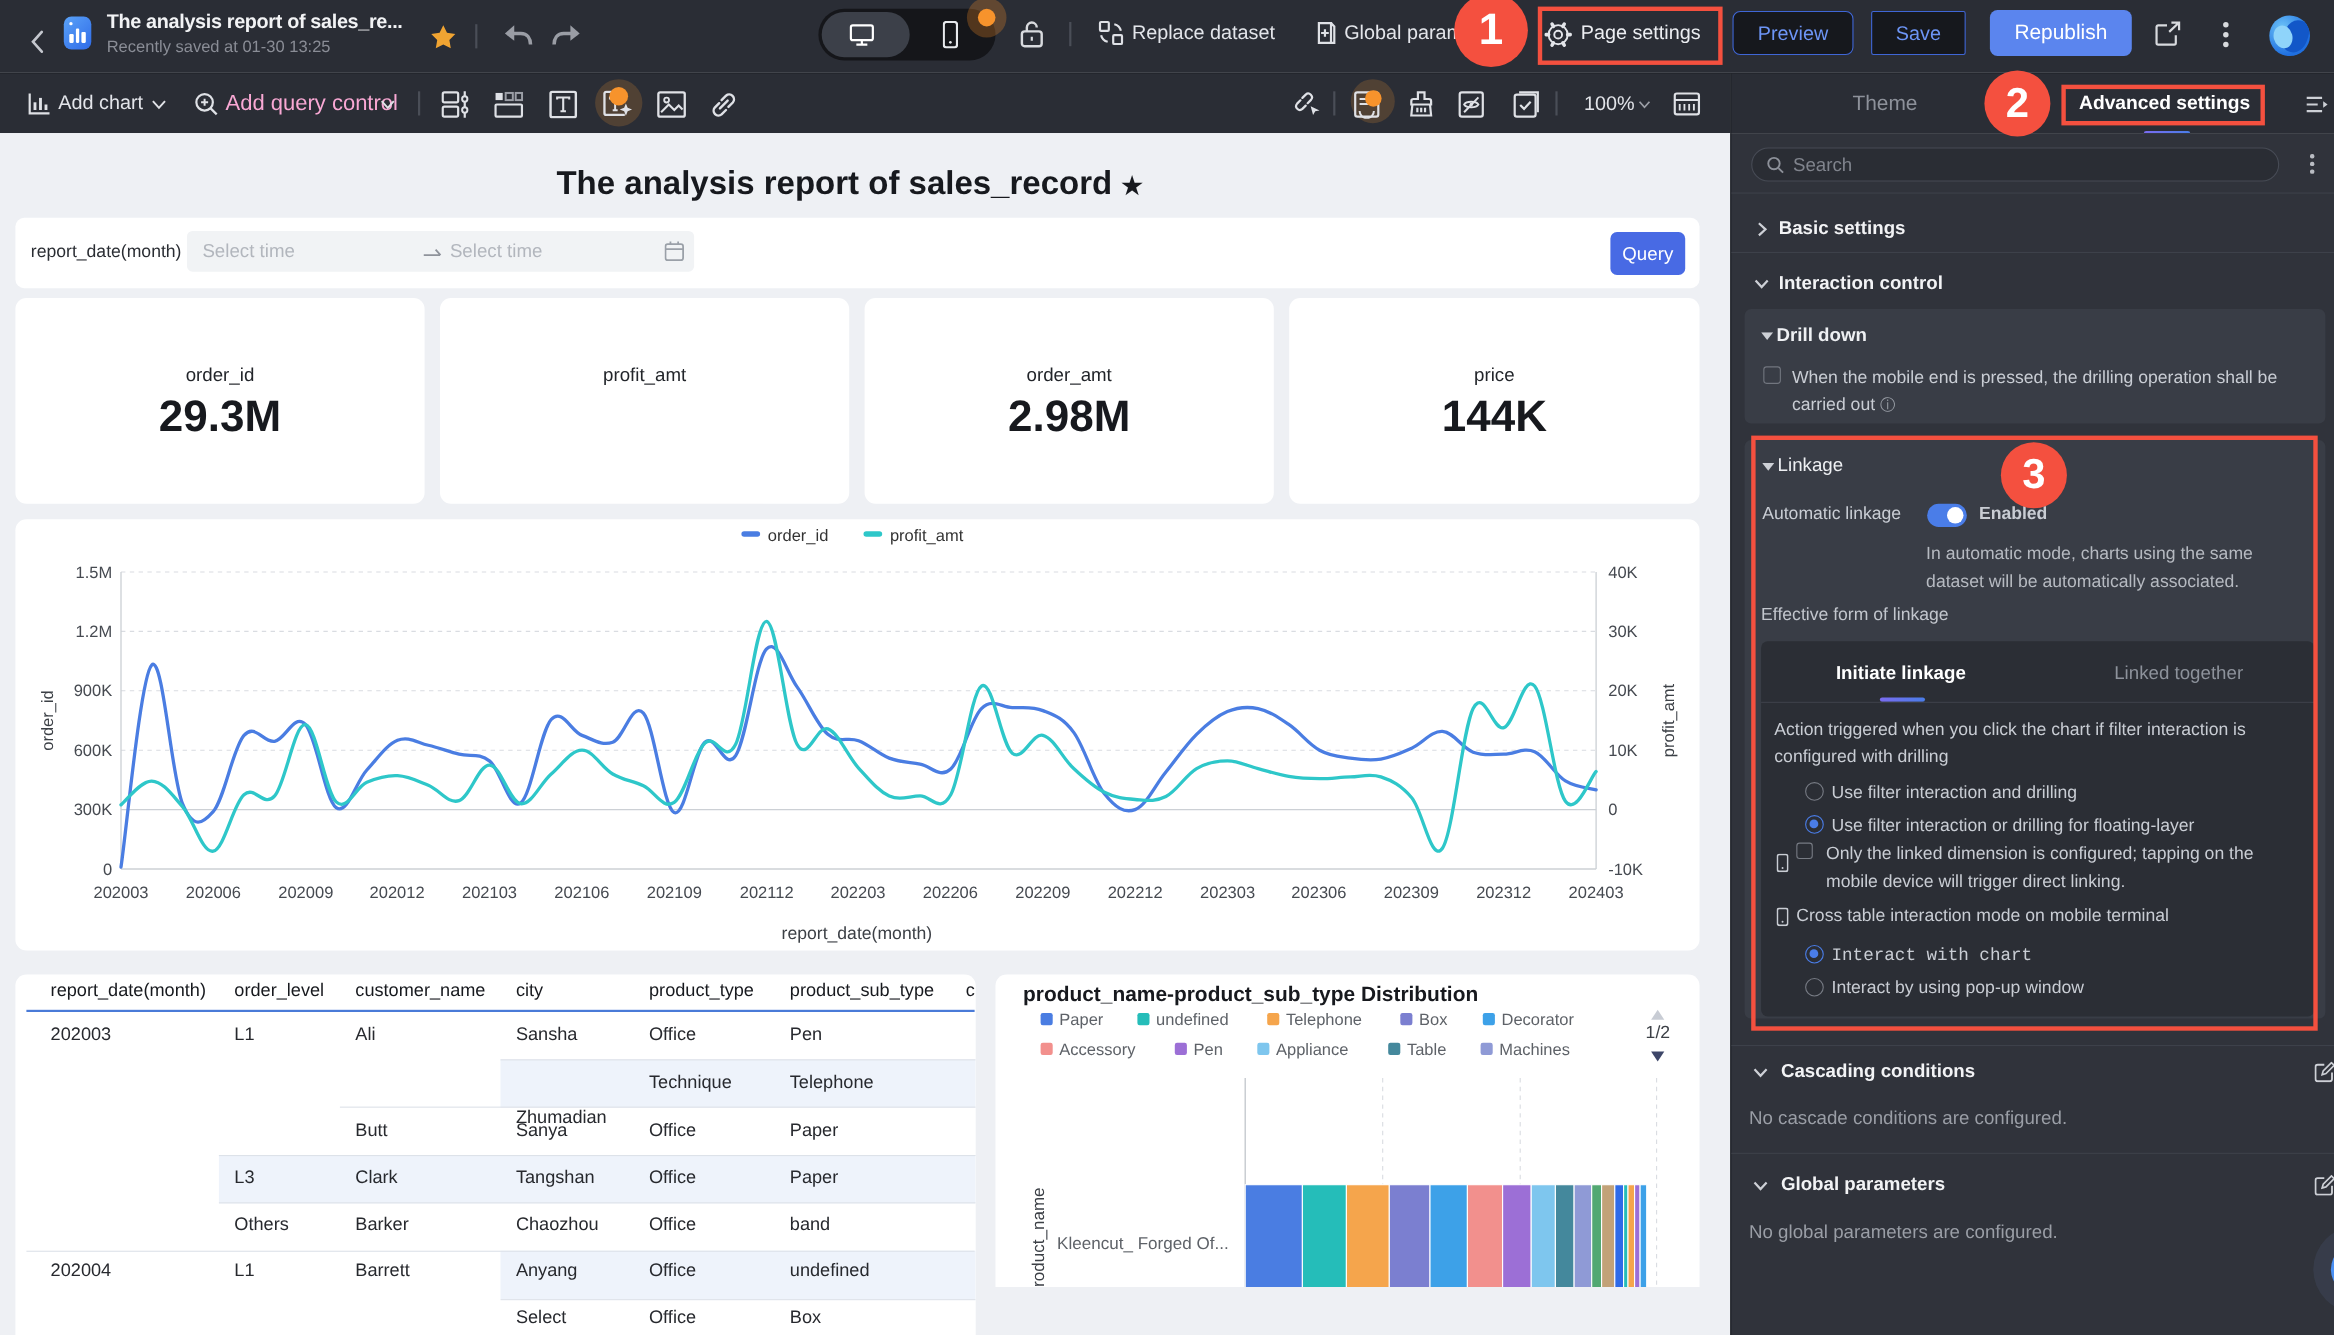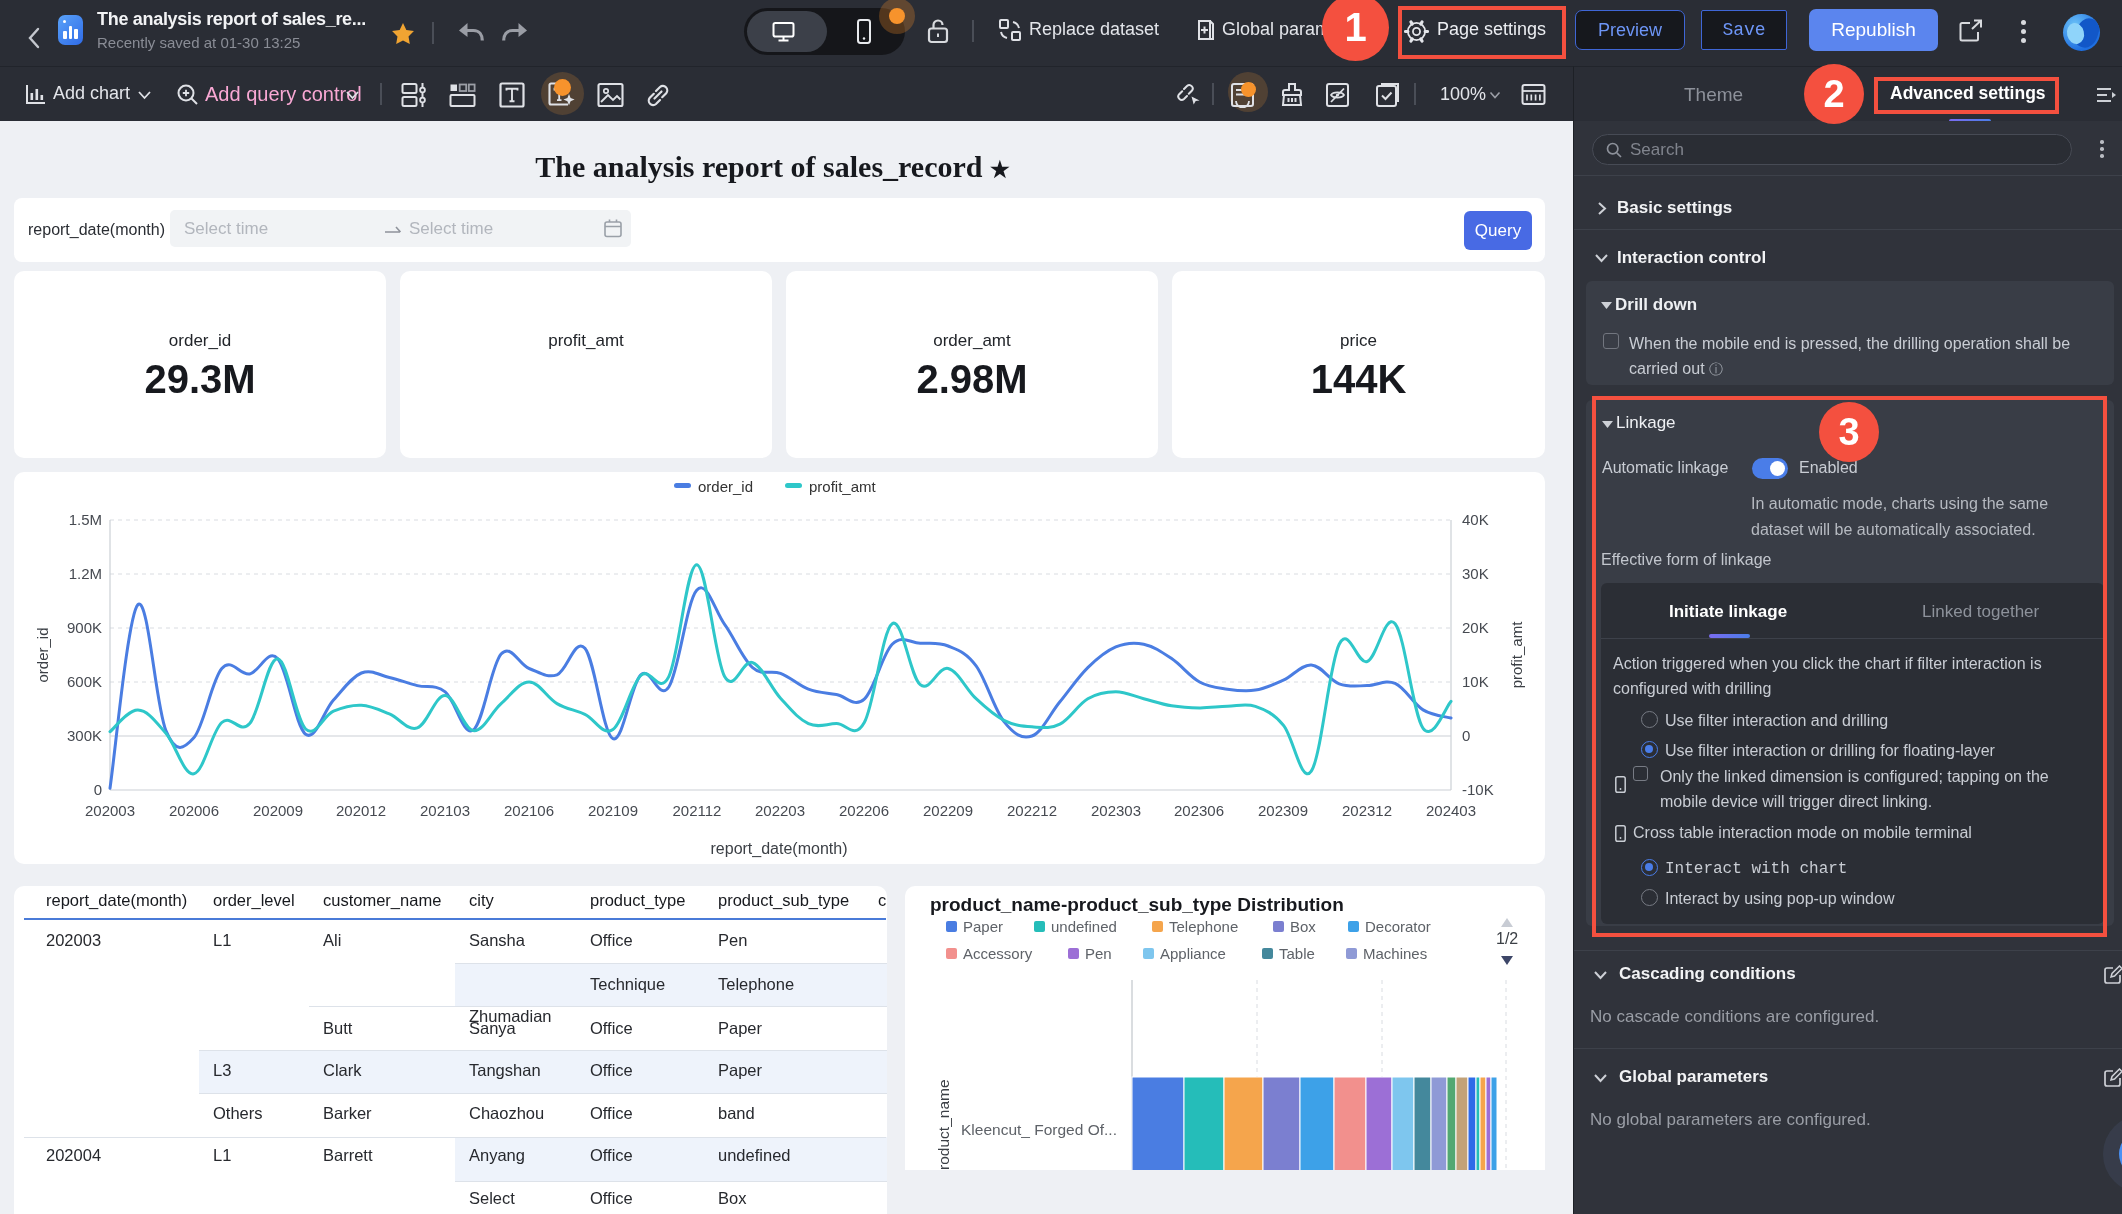--- a/index.html
+++ b/index.html
@@ -93,21 +93,21 @@
         <line x1="16.15" y1="19.19" x2="17.30" y2="21.18"></line>
         <line x1="7.85" y1="19.19" x2="6.70" y2="21.18"></line>
         <line x1="3.70" y1="12.00" x2="1.40" y2="12.00"></line>
         <line x1="7.85" y1="4.81" x2="6.70" y2="2.82"></line>
         <line x1="16.15" y1="4.81" x2="17.30" y2="2.82"></line>
       </g>
     </svg>
   <div class="abs" style="left:1437px;top:19px;font-size:18px;color:#eceef2;">Page settings</div>
 
   <div class="abs" style="left:1575px;top:10px;width:110px;height:40px;border:1.5px solid #3f66d6;border-radius:7px;color:#6d95f6;font-size:18px;display:flex;align-items:center;justify-content:center;background:#16181d;">Preview</div>
-  <div class="abs" style="left:1701px;top:10px;width:86px;height:40px;border:1.5px solid #3f66d6;border-radius:2px;color:#6d95f6;font-size:18px;display:flex;align-items:center;justify-content:center;background:#16181d;font-family:Liberation Mono, monospace;">Save</div>
+  <div class="abs" style="left:1701px;top:10px;width:86px;height:40px;border:1.5px solid #3f66d6;border-radius:2px;color:#6d95f6;font-size:18px;display:flex;align-items:center;justify-content:center;background:#16181d;">Save</div>
   <div class="abs" style="left:1809px;top:9px;width:129px;height:42px;background:#5b85ee;border-radius:7px;color:#fff;font-size:19px;display:flex;align-items:center;justify-content:center;">Republish</div>
 
   <svg class="abs" style="left:1958px;top:19px;" width="26" height="24" viewBox="0 0 26 24">
       <path d="M12 4 H4 a1.5 1.5 0 0 0 -1.5 1.5 V20 a1.5 1.5 0 0 0 1.5 1.5 H18.5 A1.5 1.5 0 0 0 20 20 V13" stroke="#d8dade" stroke-width="2" fill="none"></path>
       <path d="M14 10 L23 1.5 M16 1.5 h7 v7" stroke="#d8dade" stroke-width="2" fill="none"></path>
     </svg>
 
   <div class="abs" style="left:2021px;top:20px;width:5px;height:5px;border-radius:50%;background:#d8dade;"></div>
   <div class="abs" style="left:2021px;top:29px;width:5px;height:5px;border-radius:50%;background:#d8dade;"></div>
   <div class="abs" style="left:2021px;top:38px;width:5px;height:5px;border-radius:50%;background:#d8dade;"></div>
@@ -230,21 +230,21 @@
   <div class="abs" style="left:375px;top:52px;width:42px;height:4px;border-radius:2px;background:linear-gradient(90deg,#7a6cf0,#4a7de8);"></div>
   <svg class="abs" style="left:522px;top:20px;" width="22" height="16" viewBox="0 0 22 16">
       <path d="M1 2 h14 M1 8 h10 M1 14 h14" stroke="#cdd0d6" stroke-width="2"></path>
       <path d="M16 5 l4 3 -4 3z" fill="#cdd0d6"></path>
     </svg>
   <div class="redbox" style="left:300px;top:10px;width:185px;height:37px;"></div>
   <div class="redcircle" style="left:230px;top:-3px;width:60px;height:60px;font-size:38px;">2</div>
 </div>
 
 <div class="abs" id="main">
-  <div class="abs" style="left:0;top:29px;width:1545px;text-align:center;font-size:30px;font-weight:bold;color:#17191e;font-family:Liberation Serif, serif;">The analysis report of sales_record <span style="font-size:22px;">★</span></div>
+  <div class="abs" style="left:0;top:29px;width:1545px;text-align:center;font-size:30px;font-weight:bold;color:#17191e;">The analysis report of sales_record <span style="font-size:22px;">★</span></div>
 
   <div class="card" style="left:14px;top:77px;width:1531px;height:64px;border-radius:8px;">
     <div class="abs" style="left:14px;top:23px;font-size:16px;color:#2a2d33;">report_date(month)</div>
     <div class="abs" style="left:156px;top:12px;width:461px;height:37px;background:#f1f3f5;border-radius:5px;">
       <div class="abs" style="left:14px;top:9px;font-size:17px;color:#b2b6bd;">Select time</div>
       <svg class="abs" style="left:215px;top:14px;" width="18" height="10" viewBox="0 0 18 10">
           <path d="M0 8 h15 M11 3 l4.5 5" stroke="#8f939b" stroke-width="1.6" fill="none"></path>
         </svg>
       <div class="abs" style="left:239px;top:9px;font-size:17px;color:#b2b6bd;">Select time</div>
       <svg class="abs" style="left:434px;top:9px;" width="18" height="19" viewBox="0 0 18 19">
@@ -487,21 +487,21 @@
 
   <div class="abs" style="left:12px;top:279px;width:528px;height:526px;background:#393d46;border-radius:6px;"></div>
   <svg class="abs" style="left:28px;top:300px;" width="11" height="8" viewBox="0 0 11 8">
       <path d="M0 0 h11 l-5.5 7z" fill="#cdd0d6"></path>
     </svg>
   <div class="abs" style="left:42px;top:292px;font-size:17px;color:#eef0f3;">Linkage</div>
   <div class="abs" style="left:28px;top:338px;font-size:16px;color:#c9cdd4;">Automatic linkage</div>
   <div class="abs" style="left:178px;top:337px;width:36px;height:21px;border-radius:11px;background:#4a7de8;">
     <div class="abs" style="left:18px;top:3px;width:15px;height:15px;border-radius:50%;background:#fff;"></div>
   </div>
-  <div class="abs" style="left:225px;top:338px;font-size:16px;color:#c9cdd4;">Enabled</div>
+  <div class="abs" style="left:225px;top:338px;font-size:16px;color:#c9cdd4;font-weight:bold;">Enabled</div>
   <div class="abs" style="left:177px;top:370px;width:320px;font-size:16px;line-height:26px;color:#b6bac1;">In automatic mode, charts using the same dataset will be automatically associated.</div>
   <div class="abs" style="left:27px;top:430px;font-size:16px;color:#c2c6cd;">Effective form of linkage</div>
 
   <div class="abs" style="left:27px;top:462px;width:503px;height:341px;background:#2b2e35;border-radius:6px;">
     <div class="abs" style="left:68px;top:19px;font-size:17px;font-weight:bold;color:#fff;">Initiate linkage</div>
     <div class="abs" style="left:321px;top:19px;font-size:17px;color:#8d929b;">Linked together</div>
     <div class="abs" style="left:108px;top:51px;width:41px;height:4px;border-radius:2px;background:linear-gradient(90deg,#7a6cf0,#4a7de8);"></div>
     <div class="abs" style="left:0;top:55px;width:503px;height:1px;background:#3d414a;"></div>
     <div class="abs" style="left:12px;top:69px;width:460px;font-size:16px;line-height:24.5px;color:#c9cdd4;">Action triggered when you click the chart if filter interaction is configured with drilling</div>
 

